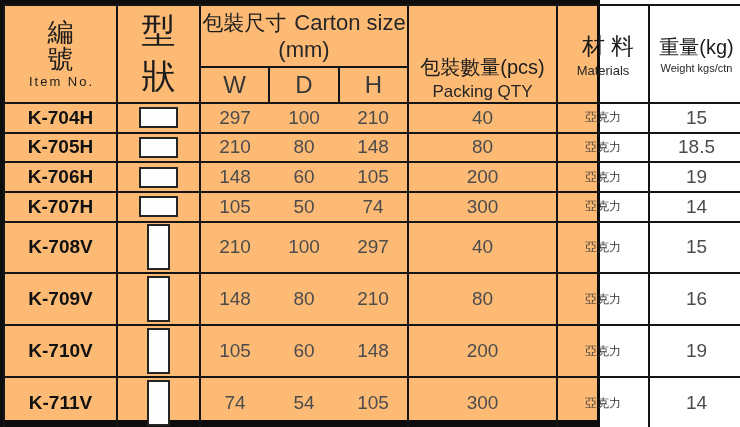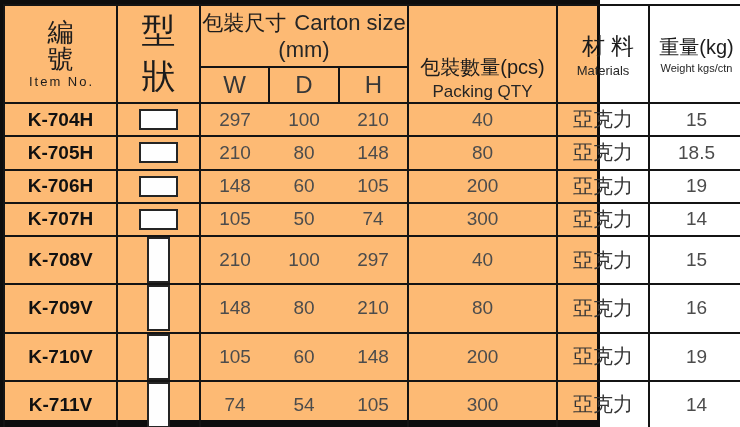--- a/index.html
+++ b/index.html
@@ -45,21 +45,21 @@
   .zh-qty    { font-size: 20px; margin-top: 48px; }
   .en-qty    { font-size: 17px; margin-top: 1px; color: #262626; }
   .zh-mat    { font-size: 23px; letter-spacing: 6px; padding-left: 16px; }
   .en-mat    { font-size: 13px; margin-top: 1px; color: #262626; }
   .zh-wt     { font-size: 20px; }
   .en-wt     { font-size: 11px; margin-top: 1px; color: #262626; }
 
   
   td.item { font-weight: bold; font-size: 19px; color: #111111; }
   td.num  { font-size: 19px; color: #4c4c4c; }
-  td.mat  { font-size: 20px; color: #353535; margin-left: 8px; }
+  td.mat  { font-size: 12px; color: #353535; margin-left: 8px; }
 
   
   td.w { border-right: none; }
   td.d { border-left: none; border-right: none; }
   td.h { border-left: none; }
 
   
   .h-rect {
     width: 39px; height: 21px;
     border: 2px solid #242424;

